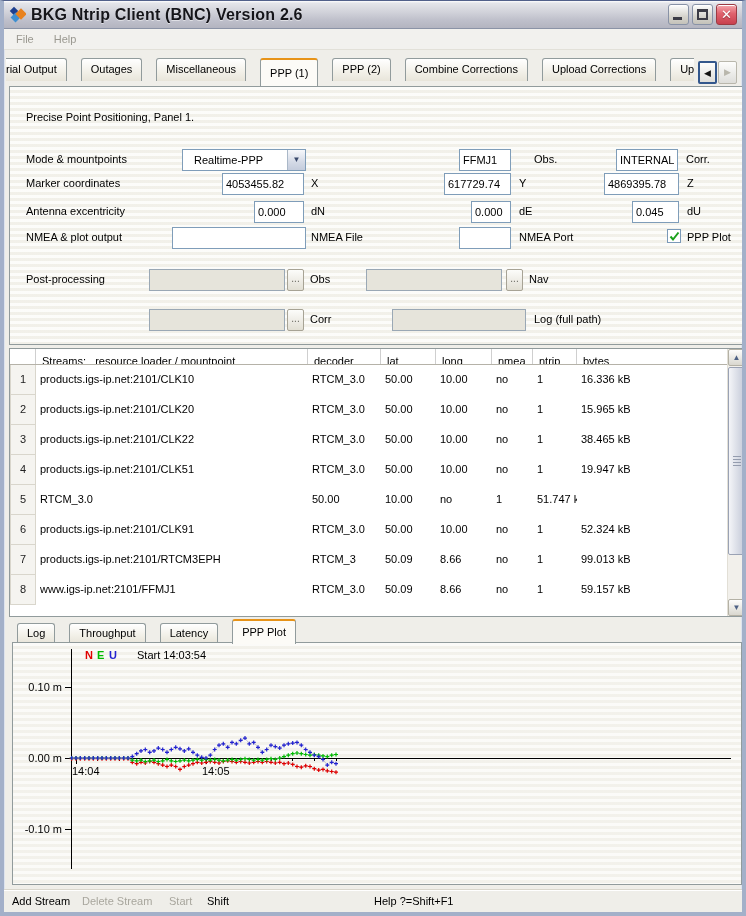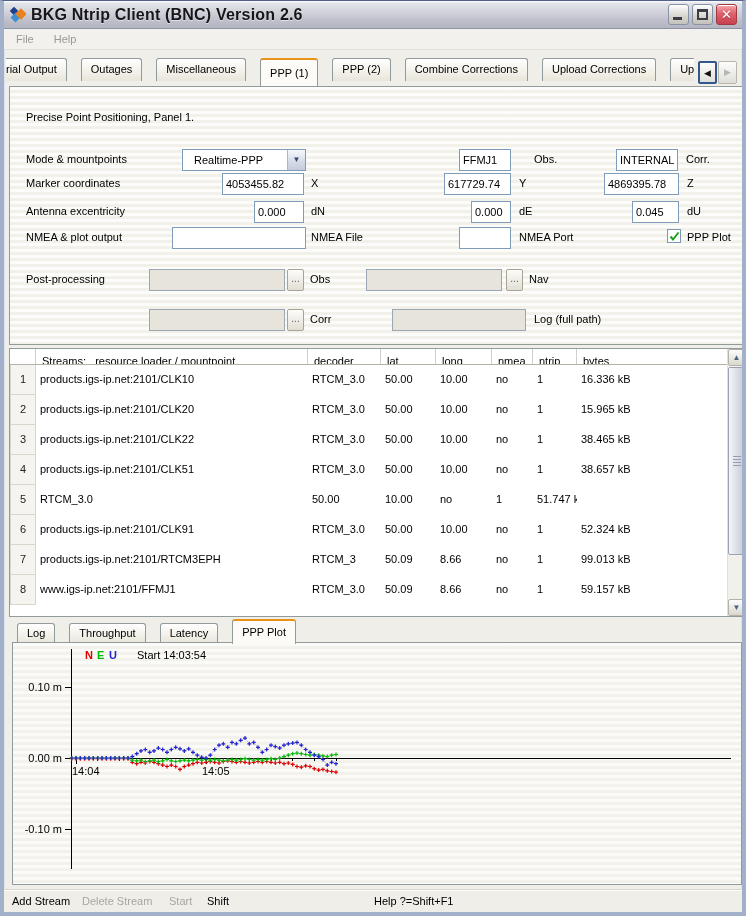--- a/index.html
+++ b/index.html
@@ -273,21 +273,21 @@
           <div class="c">38.465 kB</div>
         </div>
         <div class="tgrid trow">
           <div class="c num">4</div>
           <div class="c">products.igs-ip.net:2101/CLK51</div>
           <div class="c">RTCM_3.0</div>
           <div class="c">50.00</div>
           <div class="c">10.00</div>
           <div class="c">no</div>
           <div class="c">1</div>
-          <div class="c">38.657 kB</div>
+          <div class="c">19.947 kB</div>
         </div>
         <div class="tgrid trow">
           <div class="c num">5</div>
           <div class="c">RTCM_3.0</div>
           <div class="c">50.00</div>
           <div class="c">10.00</div>
           <div class="c">no</div>
           <div class="c">1</div>
           <div class="c">51.747 kB</div>
         </div>

